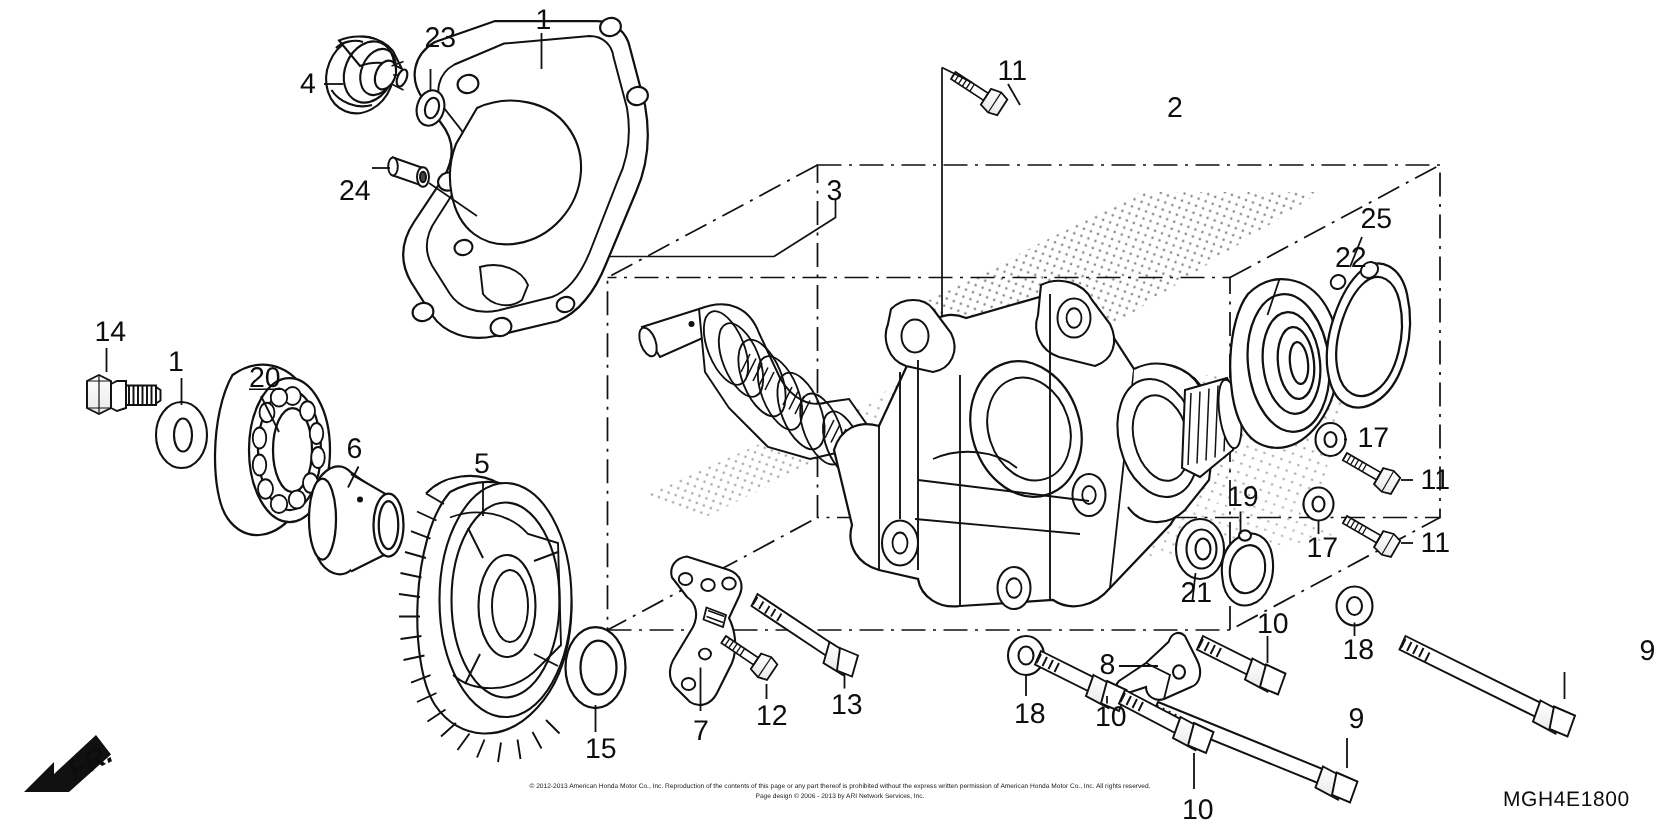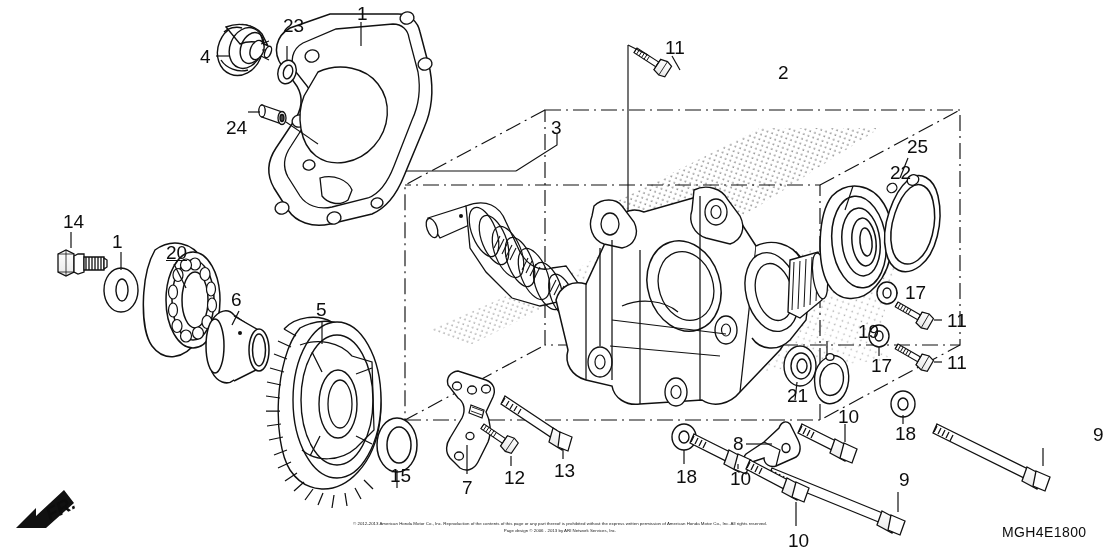--- a/index.html
+++ b/index.html
@@ -477,27 +477,27 @@
   <div class="lbl" style="left:899px;top:470px;">9</div>
   <div class="lbl" style="left:838px;top:407px;">10</div>
   <div class="lbl" style="left:730px;top:469px;">10</div>
   <div class="lbl" style="left:788px;top:531px;">10</div>
   <div class="lbl" style="left:665px;top:38px;">11</div>
   <div class="lbl" style="left:947px;top:311px;">11</div>
   <div class="lbl" style="left:947px;top:353px;">11</div>
   <div class="lbl" style="left:504px;top:468px;">12</div>
   <div class="lbl" style="left:554px;top:461px;">13</div>
   <div class="lbl" style="left:63px;top:212px;">14</div>
-  <div class="lbl" style="left:390px;top:466px;">15</div>
+  <div class="lbl" style="left:390px;top:490px;">15</div>
   <div class="lbl" style="left:112px;top:232px;">1</div>
   <div class="lbl" style="left:905px;top:283px;">17</div>
   <div class="lbl" style="left:871px;top:356px;">17</div>
   <div class="lbl" style="left:676px;top:467px;">18</div>
   <div class="lbl" style="left:895px;top:424px;">18</div>
-  <div class="lbl" style="left:818px;top:322px;margin-left:40px;">19</div>
+  <div class="lbl" style="left:818px;top:322px;">19</div>
   <div class="lbl" style="left:166px;top:243px;text-decoration:underline;">20</div>
   <div class="lbl" style="left:787px;top:386px;">21</div>
   <div class="lbl" style="left:846px;top:163px;margin-left:44px;">22</div>
   <div class="lbl" style="left:283px;top:16px;">23</div>
   <div class="lbl" style="left:226px;top:118px;">24</div>
   <div class="lbl" style="left:907px;top:137px;">25</div>
 
   <div class="frtxt" style="left:42px;top:506px;">FR.</div>
 
   <div class="copy" style="left:0px;top:521px;width:1120px;">© 2012-2013 American Honda Motor Co., Inc. Reproduction of the contents of this page or any part thereof is prohibited without the express written permission of American Honda Motor Co., Inc. All rights reserved.</div>

